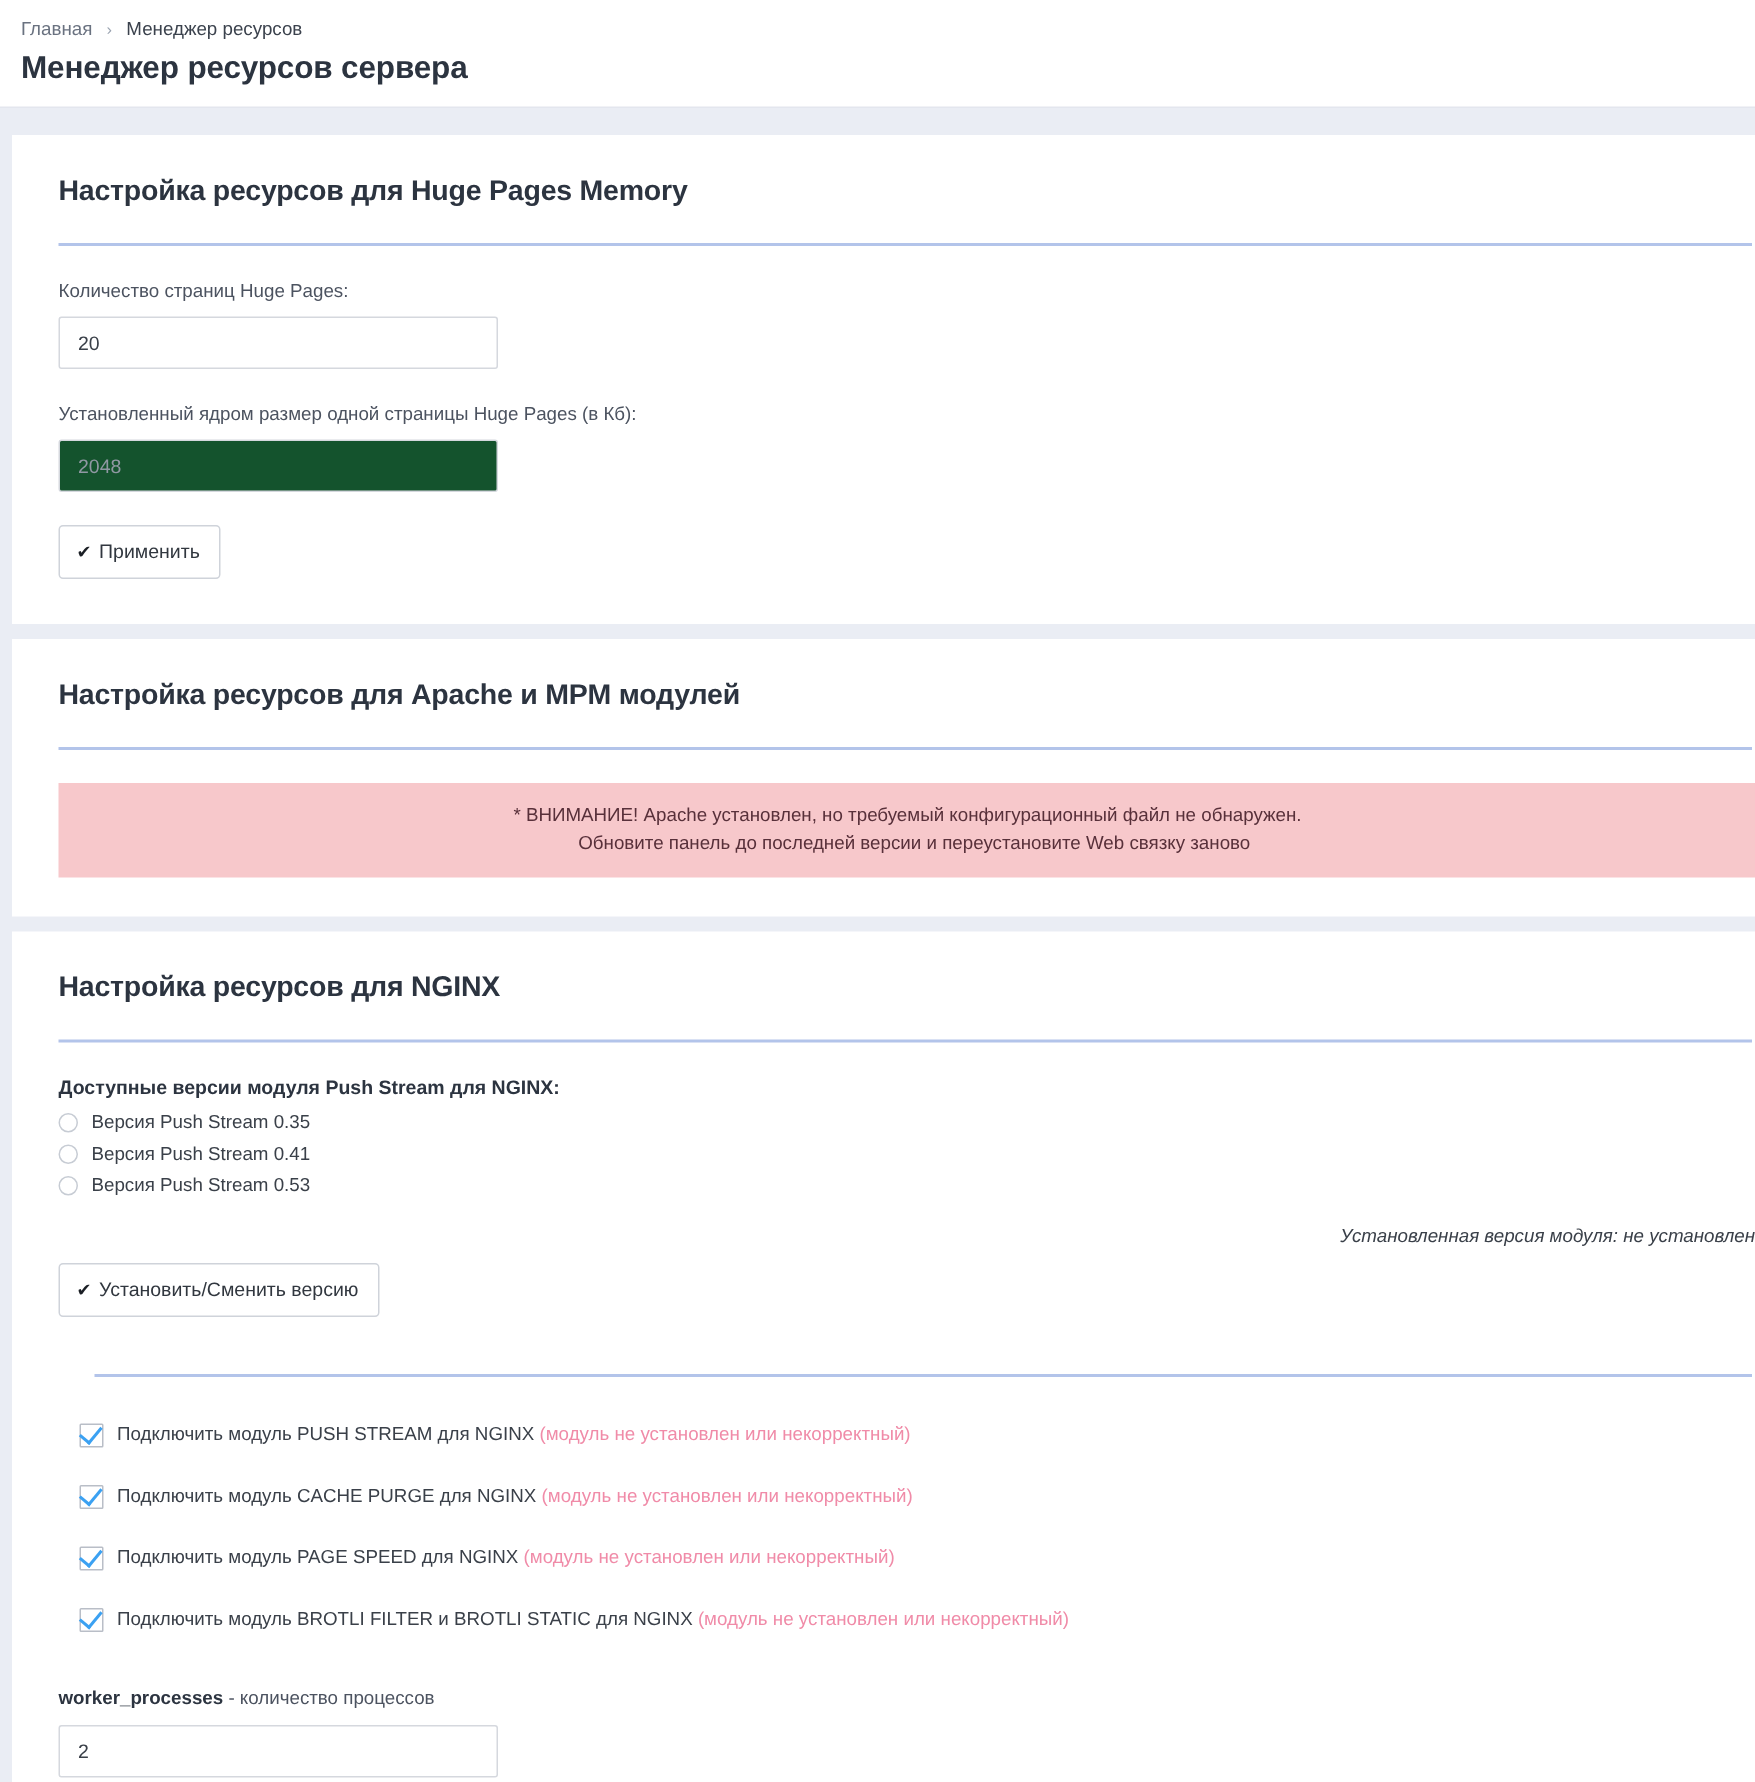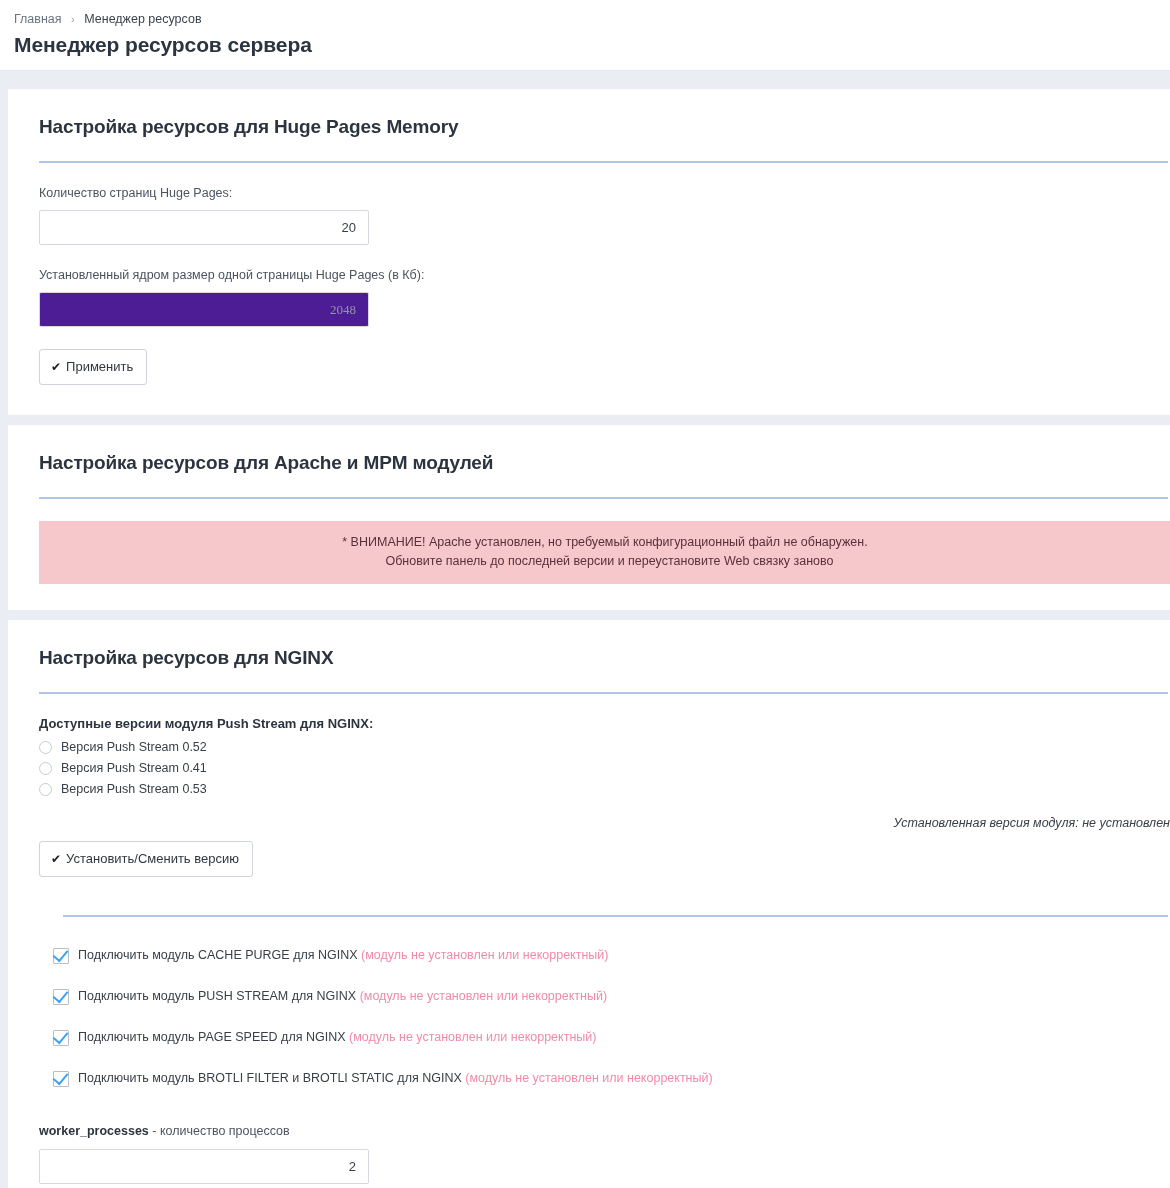--- a/index.html
+++ b/index.html
@@ -74,38 +74,36 @@
 
   
   .field-label {
     font-size: 12.5px;
     line-height: 17px;
     color: #4c5360;
     margin-bottom: 8px;
   }
   .text-input {
     display: block;
-    width: 330px;
+    width: 293px;
     height: 35px;
     padding: 6px 12px;
     font-family: "Liberation Sans", "DejaVu Sans", sans-serif;
     font-size: 13px;
     color: #3a4049;
     background: #ffffff;
     border: 1px solid #d5d8de;
     border-radius: 2px;
     outline: none;
-    text-align: right;
   }
   .text-input::placeholder { color: #9ca2ab; }
   .text-input[disabled] {
-    background: #4c1d95;
+    background: #14532d;
     color: #9098a3;
     cursor: not-allowed;
-    font-family: Liberation Serif, serif;
   }
   .field-block { margin-bottom: 22px; }
   .field-block:last-child { margin-bottom: 0; }
 
   .btn {
     display: inline-block;
     font-family: "Liberation Sans", "DejaVu Sans", sans-serif;
     font-size: 13px;
     line-height: 16px;
     color: #31373f;
@@ -274,21 +272,21 @@
 
 <div class="card card-last">
   <div class="card-title">Настройка ресурсов для NGINX</div>
   <div class="card-rule"></div>
 
   <div class="inner-block">
     <div class="inner-heading">Доступные версии модуля Push Stream для NGINX:</div>
 
     <div class="radio-row">
       <span class="radio-mark"></span>
-      <span class="radio-label">Версия Push Stream 0.52</span>
+      <span class="radio-label">Версия Push Stream 0.35</span>
     </div>
     <div class="radio-row">
       <span class="radio-mark"></span>
       <span class="radio-label">Версия Push Stream 0.41</span>
     </div>
     <div class="radio-row">
       <span class="radio-mark"></span>
       <span class="radio-label">Версия Push Stream 0.53</span>
     </div>
 
@@ -297,25 +295,25 @@
     <button class="btn">
       <span class="btn-check">✔</span><span>Установить/Сменить версию</span>
     </button>
   </div>
 
   <div class="section-rule"></div>
 
   <div class="checks">
     <div class="check-row">
       <span class="check-box"></span>
-      <span class="check-label"><span>Подключить модуль CACHE PURGE для NGINX</span> <span class="check-note">(модуль не установлен или некорректный)</span></span>
+      <span class="check-label"><span>Подключить модуль PUSH STREAM для NGINX</span> <span class="check-note">(модуль не установлен или некорректный)</span></span>
     </div>
     <div class="check-row">
       <span class="check-box"></span>
-      <span class="check-label"><span>Подключить модуль PUSH STREAM для NGINX</span> <span class="check-note">(модуль не установлен или некорректный)</span></span>
+      <span class="check-label"><span>Подключить модуль CACHE PURGE для NGINX</span> <span class="check-note">(модуль не установлен или некорректный)</span></span>
     </div>
     <div class="check-row">
       <span class="check-box"></span>
       <span class="check-label"><span>Подключить модуль PAGE SPEED для NGINX</span> <span class="check-note">(модуль не установлен или некорректный)</span></span>
     </div>
     <div class="check-row">
       <span class="check-box"></span>
       <span class="check-label"><span>Подключить модуль BROTLI FILTER и BROTLI STATIC для NGINX</span> <span class="check-note">(модуль не установлен или некорректный)</span></span>
     </div>
   </div>

